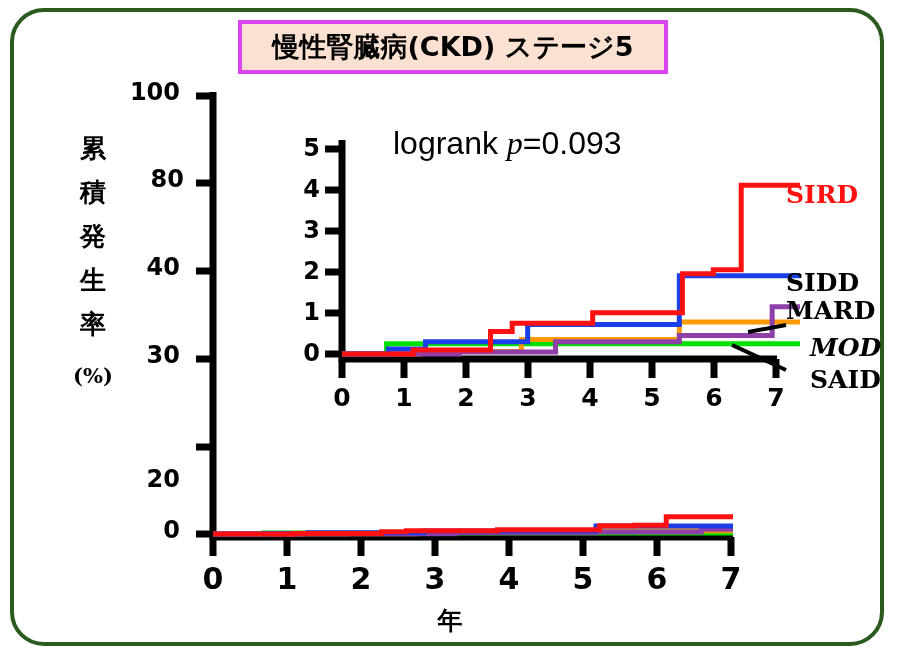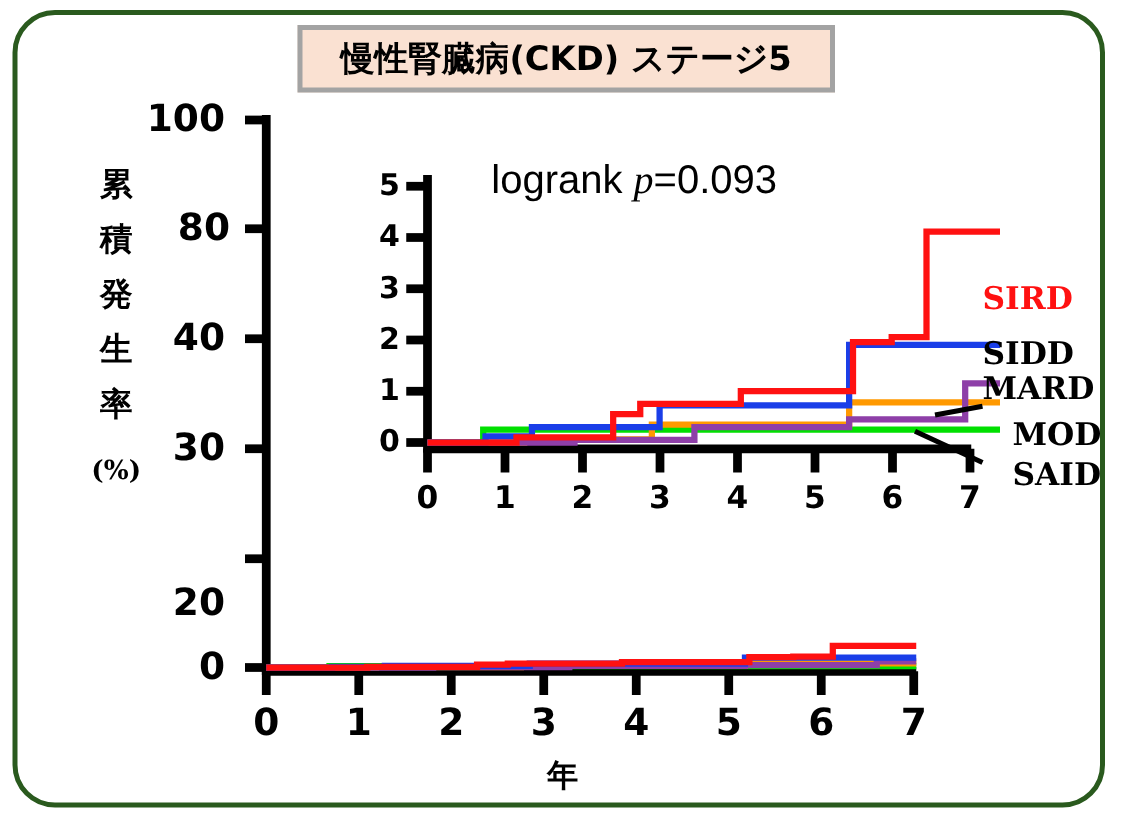--- a/index.html
+++ b/index.html
@@ -28,21 +28,21 @@
     pointer-events: none;
   }
   
   #title-box {
     position: absolute;
     left: 238px;
     top: 20px;
     width: 430px;
     height: 54px;
     background: #fae1d2;
-    border: 4px solid #a3a3a3;
+    border: 4px solid #d946ef;
     box-sizing: border-box;
     display: flex;
     align-items: center;
     justify-content: center;
   }
   #title-text {
     font-family: "DejaVu Sans", "Liberation Sans", sans-serif;
     font-weight: bold;
     font-size: 27px;
     color: #000000;
@@ -82,21 +82,21 @@
     font-size: 25px;
     color: #000;
   }
   .tick-label {
     position: absolute;
     font-family: "DejaVu Sans", "Liberation Sans", sans-serif;
     font-weight: bold;
     color: #000;
     text-align: center;
   }
-  .main-ytick { font-size: 30px; width: 80px; text-align: right; }
+  .main-ytick { font-size: 24px; width: 80px; text-align: right; }
   .main-xtick { font-size: 30px; width: 40px; }
   .inset-ytick { font-size: 24px; width: 30px; text-align: right; }
   .inset-xtick { font-size: 25px; width: 30px; }
 
   #logrank {
     position: absolute;
     left: 393px;
     top: 125px;
     font-family: "Liberation Sans", sans-serif;
     font-size: 32px;
@@ -105,24 +105,24 @@
   }
   #logrank i { font-family: "Liberation Serif", serif; font-style: italic; }
 
   .legend-label {
     position: absolute;
     font-family: "DejaVu Serif", "Liberation Serif", serif;
     font-weight: bold;
     font-size: 25px;
     white-space: nowrap;
   }
-  #lg-sird { left: 786px; top: 180px; color: #ff1111; margin-top: 44px; }
+  #lg-sird { left: 786px; top: 180px; color: #ff1111; }
   #lg-sidd { left: 786px; top: 268px; color: #000; }
   #lg-mard { left: 786px; top: 296px; color: #000; text-align: right; }
-  #lg-mod  { left: 810px; top: 333px; color: #000; }
+  #lg-mod  { left: 810px; top: 333px; color: #000; font-style: italic; }
   #lg-said { left: 810px; top: 365px; color: #000; }
 
   svg { position: absolute; left: 0; top: 0; }
 </style>
 </head>
 <body>
 
 <div id="root">
 
   <div id="frame"></div>

